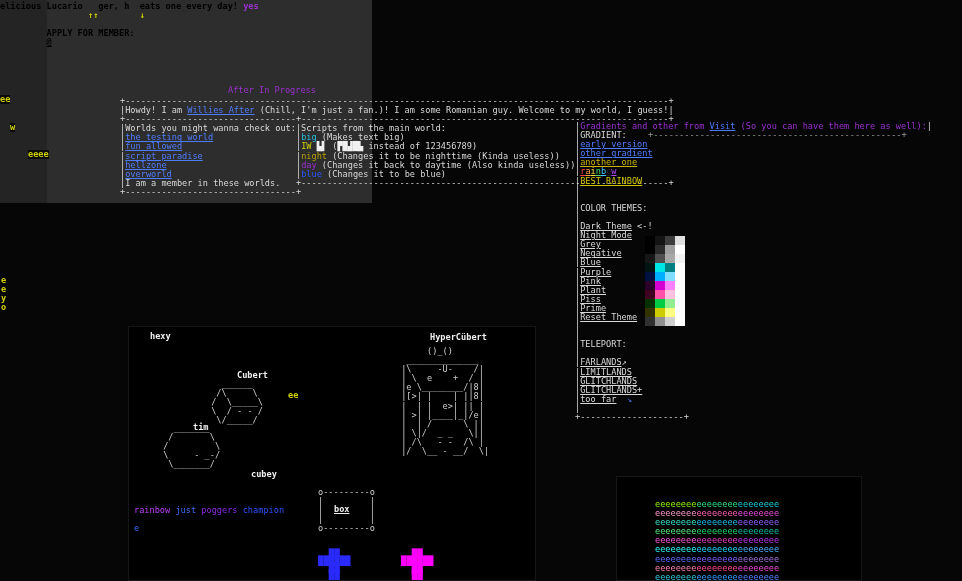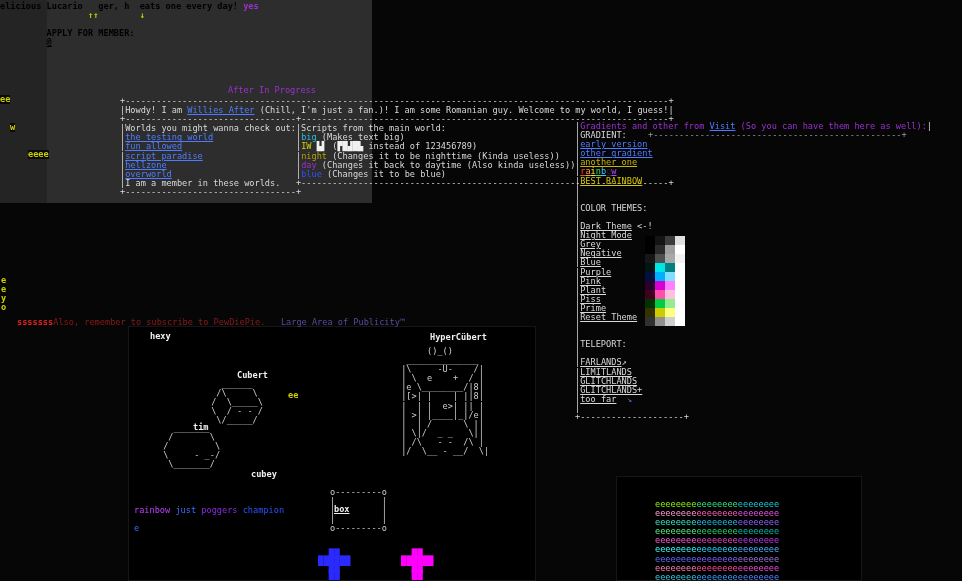--- a/index.html
+++ b/index.html
@@ -28,33 +28,32 @@
     <div class="rect" style="left: 616px; top: 476px; width: 246px; height: 105px; background: rgb(0, 0, 0); box-shadow: rgb(22, 22, 22) 0px 0px 0px 1px inset;"></div>
     <pre class="tb" style="left: 0px; top: 2px; color: rgb(0, 0, 0); font-weight: bold;"><div><span>elicious Lucario   ger, h  eats one every day!</span><span style="color: rgb(155, 48, 208);"> yes</span></div><div><span>                 </span><span style="color: rgb(208, 208, 0);">↑↑</span><span>        </span><span style="color: rgb(208, 208, 0);">↓</span></div><div><span></span></div><div><span>         </span><span>APPLY FOR MEMBER:</span></div><div><span>         </span><span style="text-decoration: underline;">@</span></div></pre>
     <pre class="tb" style="left: 0px; top: 95px; color: rgb(208, 208, 0); font-weight: bold; background: rgb(10, 10, 10);"><div><span>ee</span></div></pre>
     <pre class="tb" style="left: 10px; top: 123px; color: rgb(208, 208, 0); font-weight: bold; background: rgb(10, 10, 10);"><div><span>w</span></div></pre>
     <pre class="tb" style="left: 28px; top: 150px; color: rgb(208, 208, 0); font-weight: bold; background: rgb(10, 10, 10);"><div><span>eeee</span></div></pre>
     <pre class="tb" style="left: 228px; top: 86px; color: rgb(155, 48, 208);"><div><span>After In Progress</span></div></pre>
     <pre class="tb" style="left: 120px; top: 97px; color: rgb(217, 217, 217);"><div><span>+</span><span>---------------------------------------------------------------------------------------------------------</span><span>+</span></div><div><span>|Howdy! I am </span><span style="color: rgb(79, 124, 255); text-decoration: underline;">Willies After</span><span> (Chill, I'm just a fan.)! I am some Romanian guy. Welcome to my world, I guess!|</span></div><div><span>+</span><span>---------------------------------</span><span>+</span><span>-----------------------------------------------------------------------</span><span>+</span></div><div><span>|Worlds you might wanna check out:|Scripts from the main world:</span></div><div><span>|</span><span style="color: rgb(79, 124, 255); text-decoration: underline;">the testing world</span><span>                </span><span>|</span><span style="color: rgb(39, 192, 216);">big</span><span> (Makes text big)</span></div><div><span>|</span><span style="color: rgb(79, 124, 255); text-decoration: underline;">fun allowed</span><span>                      </span><span>|</span><span style="color: rgb(208, 208, 0);">IW </span><span style="color: rgb(240, 240, 240);">▙▌</span><span> (</span><span style="color: rgb(240, 240, 240);">▛█▟█▙</span><span> instead of 123456789)</span></div><div><span>|</span><span style="color: rgb(79, 124, 255); text-decoration: underline;">script paradise</span><span>                  </span><span>|</span><span style="color: rgb(181, 160, 0);">night</span><span> (Changes it to be nighttime (Kinda useless))</span></div><div><span>|</span><span style="color: rgb(79, 124, 255); text-decoration: underline;">hellzone</span><span>                         </span><span>|</span><span style="color: rgb(155, 48, 208);">day</span><span> (Changes it back to daytime (Also kinda useless))</span></div><div><span>|</span><span style="color: rgb(79, 124, 255); text-decoration: underline;">overworld</span><span>                        </span><span>|</span><span style="color: rgb(42, 82, 255);">blue</span><span> (Changes it to be blue)</span></div><div><span>|I am a member in these worlds.</span><span>   </span><span>+</span><span>-----------------------------------------------------------------------</span><span>+</span></div><div><span>+</span><span>---------------------------------</span><span>+</span></div></pre>
     <pre class="tb" style="left: 648px; top: 131px; color: rgb(154, 154, 154);"><div><span>+</span><span>------------------------------------------------</span><span>+</span></div></pre>
     <pre class="tb" style="left: 575px; top: 122px; color: rgb(217, 217, 217);"><div><span>|</span><span style="color: rgb(155, 48, 208);">Gradients and other from </span><span style="color: rgb(79, 124, 255); text-decoration: underline;">Visit</span><span style="color: rgb(155, 48, 208);"> (So you can have them here as well):</span><span>|</span></div><div><span>|GRADIENT:</span></div><div><span>|</span><span style="color: rgb(79, 124, 255); text-decoration: underline;">early version</span></div><div><span>|</span><span style="color: rgb(79, 124, 255); text-decoration: underline;">other gradient</span></div><div><span>|</span><span style="color: rgb(200, 180, 0); text-decoration: underline;">another one</span></div><div><span>|</span><span style="color: rgb(255, 64, 64); text-decoration: underline;">r</span><span style="color: rgb(255, 159, 64); text-decoration: underline;">a</span><span style="color: rgb(240, 224, 64); text-decoration: underline;">i</span><span style="color: rgb(64, 216, 112); text-decoration: underline;">n</span><span style="color: rgb(64, 200, 255); text-decoration: underline;">b</span><span style="color: rgb(34, 34, 34); text-decoration: underline;">o</span><span style="color: rgb(176, 75, 255); text-decoration: underline;">w</span></div><div><span>|</span><span style="color: rgb(212, 196, 0); text-decoration: underline;">BEST RAINBOW</span></div><div><span>|</span></div><div><span>|</span></div><div><span>|COLOR THEMES:</span></div><div><span>|</span></div><div><span>|</span><span style="text-decoration: underline;">Dark Theme</span><span> &lt;-!</span></div><div><span>|</span><span style="text-decoration: underline;">Night Mode</span></div><div><span>|</span><span style="text-decoration: underline;">Grey</span></div><div><span>|</span><span style="text-decoration: underline;">Negative</span></div><div><span>|</span><span style="text-decoration: underline;">Blue</span></div><div><span>|</span><span style="text-decoration: underline;">Purple</span></div><div><span>|</span><span style="text-decoration: underline;">Pink</span></div><div><span>|</span><span style="text-decoration: underline;">Plant</span></div><div><span>|</span><span style="text-decoration: underline;">Piss</span></div><div><span>|</span><span style="text-decoration: underline;">Prime</span></div><div><span>|</span><span style="text-decoration: underline;">Reset Theme</span></div><div><span>|</span></div><div><span>|</span></div><div><span>|TELEPORT:</span></div><div><span>|</span></div><div><span>|</span><span style="text-decoration: underline;">FARLANDS</span><span>↗</span></div><div><span>|</span><span style="text-decoration: underline;">LIMITLANDS</span></div><div><span>|</span><span style="text-decoration: underline;">GLITCHLANDS</span></div><div><span>|</span><span style="text-decoration: underline;">GLITCHLANDS+</span></div><div><span>|</span><span style="text-decoration: underline;">too far</span><span>  </span><span style="color: rgb(79, 124, 255);">↘</span></div><div><span>|</span></div><div><span>+</span><span>--------------------</span><span>+</span></div></pre>
     <pre class="tb" style="left: 1px; top: 276px; color: rgb(208, 208, 0); font-weight: bold;"><div><span>e</span></div><div><span>e</span></div><div><span>y</span></div><div><span>o</span></div></pre>
-    <pre class="tb" style="left: 17px; top: 318px; color: rgb(217, 217, 217);"><div><span style="color: rgb(224, 32, 32); font-weight: bold;">sssssss</span><span style="color: rgb(139, 26, 26);">Also, remember to subscribe to PewDiePie.</span><span>   </span><span style="color: rgb(87, 74, 158);">Large Area of Publicity™</span></div></pre>
     <pre class="tb" style="left: 150px; top: 332px; color: rgb(240, 240, 240); font-weight: bold;"><div><span>hexy</span></div></pre>
     <pre class="tb" style="left: 237px; top: 371px; color: rgb(240, 240, 240); font-weight: bold;"><div><span>Cubert</span></div></pre>
     <pre class="tb" style="left: 206px; top: 380px; color: rgb(207, 207, 207);"><div><span>   ______</span></div><div><span>  /\     \</span></div><div><span> /  \_____\</span></div><div><span> \  / - - /</span></div><div><span>  \/_____/</span></div></pre>
     <pre class="tb" style="left: 288px; top: 391px; color: rgb(208, 208, 0); font-weight: bold;"><div><span>ee</span></div></pre>
     <pre class="tb" style="left: 430px; top: 333px; color: rgb(240, 240, 240); font-weight: bold;"><div><span>HyperCübert</span></div></pre>
     <pre class="tb" style="left: 396px; top: 347px; color: rgb(207, 207, 207);"><div><span>      ()_()</span></div><div><span>  ______________</span></div><div><span> |\     -U-    /|</span></div><div><span> | \  e    +  / |</span></div><div><span> |e \________/|8|</span></div><div><span> |[&gt;| |    | ||8|</span></div><div><span> |  | |  e&gt;| || |</span></div><div><span> | &gt;| |____|_|/e|</span></div><div><span> |  | /      \ ||</span></div><div><span> | \|/  _ _   \||</span></div><div><span> | /\   - -  /\ |</span></div><div><span> |/  \__ - __/  \|</span></div></pre>
     <pre class="tb" style="left: 158px; top: 424px; color: rgb(207, 207, 207);"><div><span>   _______</span></div><div><span>  /       \</span></div><div><span> /         \</span></div><div><span> \     - _-/</span></div><div><span>  \_______/</span></div></pre>
     <pre class="tb" style="left: 193px; top: 423px; color: rgb(240, 240, 240); font-weight: bold;"><div><span>tim</span></div></pre>
     <pre class="tb" style="left: 251px; top: 470px; color: rgb(240, 240, 240); font-weight: bold;"><div><span>cubey</span></div></pre>
     <pre class="tb" style="left: 134px; top: 506px; color: rgb(217, 217, 217);"><div><span style="color: rgb(192, 64, 255);">rainbow </span><span style="color: rgb(58, 108, 255);">just </span><span style="color: rgb(138, 43, 226);">poggers </span><span style="color: rgb(42, 82, 255);">champion</span></div></pre>
     <pre class="tb" style="left: 134px; top: 524px; color: rgb(58, 108, 255);"><div><span>e</span></div></pre>
-    <pre class="tb" style="left: 330px; top: 488px; color: rgb(207, 207, 207);"><div><span>o---------o</span></div><div><span>|         |</span></div><div><span>|         |</span></div><div><span>|         |</span></div><div><span>o---------o</span></div></pre>
+    <pre class="tb" style="left: 318px; top: 488px; color: rgb(207, 207, 207);"><div><span>o---------o</span></div><div><span>|         |</span></div><div><span>|         |</span></div><div><span>|         |</span></div><div><span>o---------o</span></div></pre>
     <pre class="tb" style="left: 334px; top: 505px; color: rgb(240, 240, 240); font-weight: bold; text-decoration: underline;"><div><span>box</span></div></pre>
     <pre class="tb" style="left: 318px; top: 551px; font-size: 9px; line-height: 7px; color: rgb(42, 42, 255);"><div style="height: 7px;"><span>  ██</span></div><div style="height: 7px;"><span>██████</span></div><div style="height: 7px;"><span>  ██</span></div><div style="height: 7px;"><span>  ██</span></div></pre>
     <pre class="tb" style="left: 401px; top: 551px; font-size: 9px; line-height: 7px; color: rgb(255, 0, 255);"><div style="height: 7px;"><span>  ██</span></div><div style="height: 7px;"><span>██████</span></div><div style="height: 7px;"><span>  ██</span></div><div style="height: 7px;"><span>  ██</span></div></pre>
     <pre class="tb" style="left: 655px; top: 500px; color: rgb(217, 217, 217);"><div><span style="color: rgb(142, 245, 0);">eeeeeeee</span><span style="color: rgb(47, 224, 128);">eeeeeeee</span><span style="color: rgb(16, 200, 216);">eeeeeeee</span></div><div><span style="color: rgb(255, 155, 208);">eeeeeeee</span><span style="color: rgb(255, 95, 184);">eeeeeeee</span><span style="color: rgb(232, 79, 224);">eeeeeeee</span></div><div><span style="color: rgb(53, 224, 200);">eeeeeeee</span><span style="color: rgb(25, 184, 232);">eeeeeeee</span><span style="color: rgb(143, 95, 255);">eeeeeeee</span></div><div><span style="color: rgb(86, 240, 128);">eeeeeeee</span><span style="color: rgb(22, 216, 106);">eeeeeeee</span><span style="color: rgb(0, 184, 160);">eeeeeeee</span></div><div><span style="color: rgb(255, 88, 224);">eeeeeeee</span><span style="color: rgb(232, 63, 200);">eeeeeeee</span><span style="color: rgb(192, 53, 240);">eeeeeeee</span></div><div><span style="color: rgb(47, 255, 255);">eeeeeeee</span><span style="color: rgb(25, 216, 255);">eeeeeeee</span><span style="color: rgb(72, 176, 255);">eeeeeeee</span></div><div><span style="color: rgb(95, 106, 255);">eeeeeeee</span><span style="color: rgb(127, 95, 255);">eeeeeeee</span><span style="color: rgb(159, 112, 224);">eeeeeeee</span></div><div><span style="color: rgb(255, 127, 176);">eeeeeeee</span><span style="color: rgb(255, 72, 144);">eeeeeeee</span><span style="color: rgb(240, 72, 216);">eeeeeeee</span></div><div><span style="color: rgb(48, 200, 224);">eeeeeeee</span><span style="color: rgb(48, 159, 255);">eeeeeeee</span><span style="color: rgb(79, 128, 255);">eeeeeeee</span></div></pre>
     <div class="cell" style="left: 645px; top: 236px; width: 10px; height: 9px; background: rgb(0, 0, 0);"></div>
     <div class="cell" style="left: 655px; top: 236px; width: 10px; height: 9px; background: rgb(20, 20, 20);"></div>
     <div class="cell" style="left: 665px; top: 236px; width: 10px; height: 9px; background: rgb(60, 60, 60);"></div>
     <div class="cell" style="left: 675px; top: 236px; width: 10px; height: 9px; background: rgb(224, 224, 224);"></div>
     <div class="cell" style="left: 645px; top: 245px; width: 10px; height: 9px; background: rgb(0, 0, 0);"></div>
     <div class="cell" style="left: 655px; top: 245px; width: 10px; height: 9px; background: rgb(42, 42, 42);"></div>

